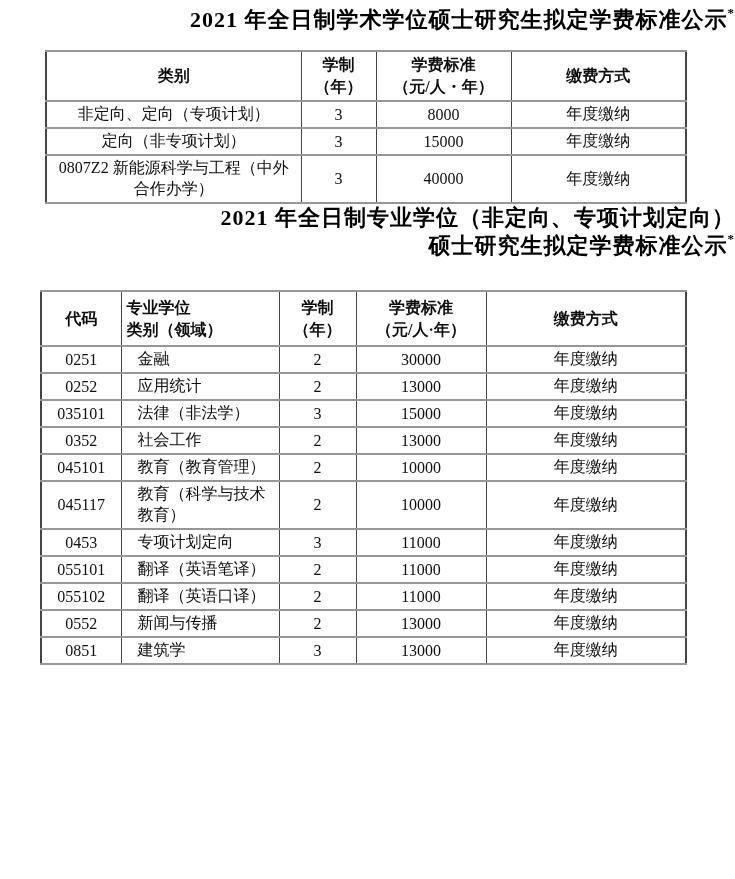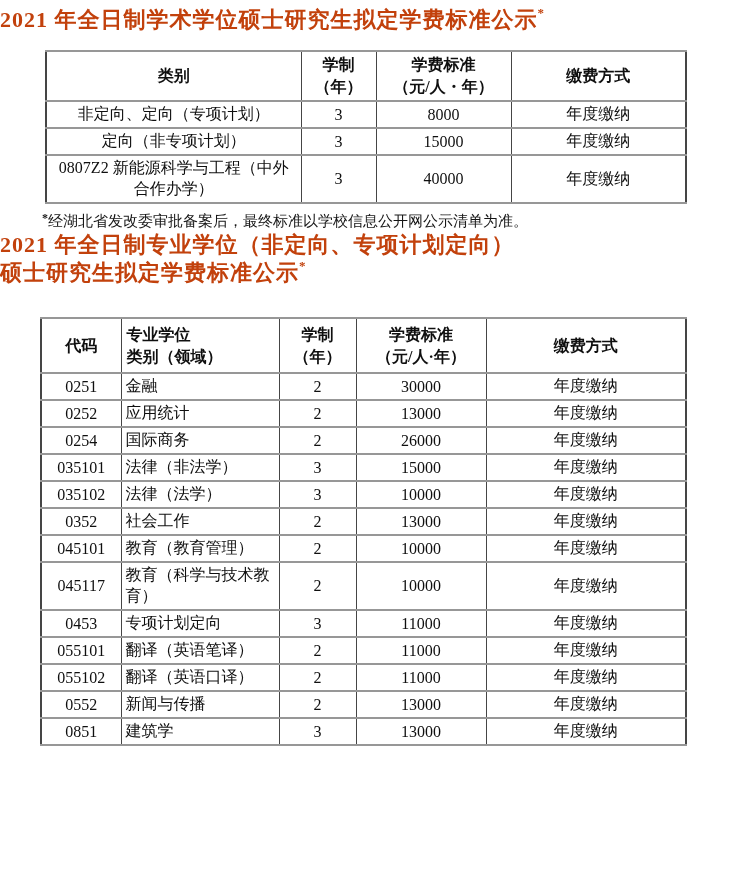--- a/index.html
+++ b/index.html
@@ -6,26 +6,26 @@
     margin: 0; padding: 0;
     width: 735px; height: 879px;
     background: #ffffff;
     overflow: hidden;
     font-family: "Liberation Serif", "DejaVu Serif", serif;
     color: #111;
   }
   .page { width: 735px; height: 879px; position: relative; }
 
   .doc-title {
-    text-align: left;
+    text-align: right;
     font-weight: bold;
     font-size: 22px;
     letter-spacing: 1px;
     line-height: 28px;
-    color: #c2410c;
+    color: #000000;
   }
   .title1 { padding-top: 6px; }
   .title2 { }
   sup.ast { font-size: 13px; font-weight: bold; vertical-align: top; line-height: 1; }
 
   table {
     border-collapse: collapse;
     table-layout: fixed;
     border: 2px solid #454545;
   }
@@ -54,21 +54,21 @@
   .footnote {
     margin: 8px 0 0 42px;
     font-size: 15px;
     color: #151515;
   }
   .footnote sup.ast { font-size: 12px; }
 
   .t2 { width: 645px; margin: 30px 0 0 40px; }
   .t2 tr.hdr { height: 55px; }
   .t2 tbody tr { height: 16px; }
-  .t2 td.major { text-align: left; padding-left: 4px; }
+  .t2 td.major { text-align: left; padding-left: 16px; }
   .t2 th.major-h { text-align: left; }
 </style>
 </head>
 <body>
 
 <div class="page">
 
   <div class="doc-title title1">
     <span>2021 年全日制学术学位硕士研究生拟定学费标准公示</span><sup class="ast">*</sup>
   </div>
@@ -105,21 +105,20 @@
       </tr>
       <tr>
         <td>0807Z2 新能源科学与工程（中外合作办学）</td>
         <td>3</td>
         <td>40000</td>
         <td>年度缴纳</td>
       </tr>
     </tbody>
   </table>
 
-  <p class="footnote"><sup class="ast">*</sup><span>经湖北省发改委审批备案后，最终标准以学校信息公开网公示清单为准。</span></p>
 
   <div class="doc-title title2">
     <span style="display:block">2021 年全日制专业学位（非定向、专项计划定向）</span>
     <span><span>硕士研究生拟定学费标准公示</span><sup class="ast">*</sup></span>
   </div>
 
   <table class="t2">
     <colgroup>
         <col style="width:80px">
         <col style="width:158px">
@@ -148,41 +147,27 @@
         <td>年度缴纳</td>
       </tr>
       <tr>
         <td>0252</td>
         <td class="major">应用统计</td>
         <td>2</td>
         <td>13000</td>
         <td>年度缴纳</td>
       </tr>
       <tr>
-        <td>0254</td>
-        <td class="major">国际商务</td>
-        <td>2</td>
-        <td>26000</td>
-        <td>年度缴纳</td>
-      </tr>
-      <tr>
         <td>035101</td>
         <td class="major">法律（非法学）</td>
         <td>3</td>
         <td>15000</td>
         <td>年度缴纳</td>
       </tr>
       <tr>
-        <td>035102</td>
-        <td class="major">法律（法学）</td>
-        <td>3</td>
-        <td>10000</td>
-        <td>年度缴纳</td>
-      </tr>
-      <tr>
         <td>0352</td>
         <td class="major">社会工作</td>
         <td>2</td>
         <td>13000</td>
         <td>年度缴纳</td>
       </tr>
       <tr>
         <td>045101</td>
         <td class="major">教育（教育管理）</td>
         <td>2</td>

